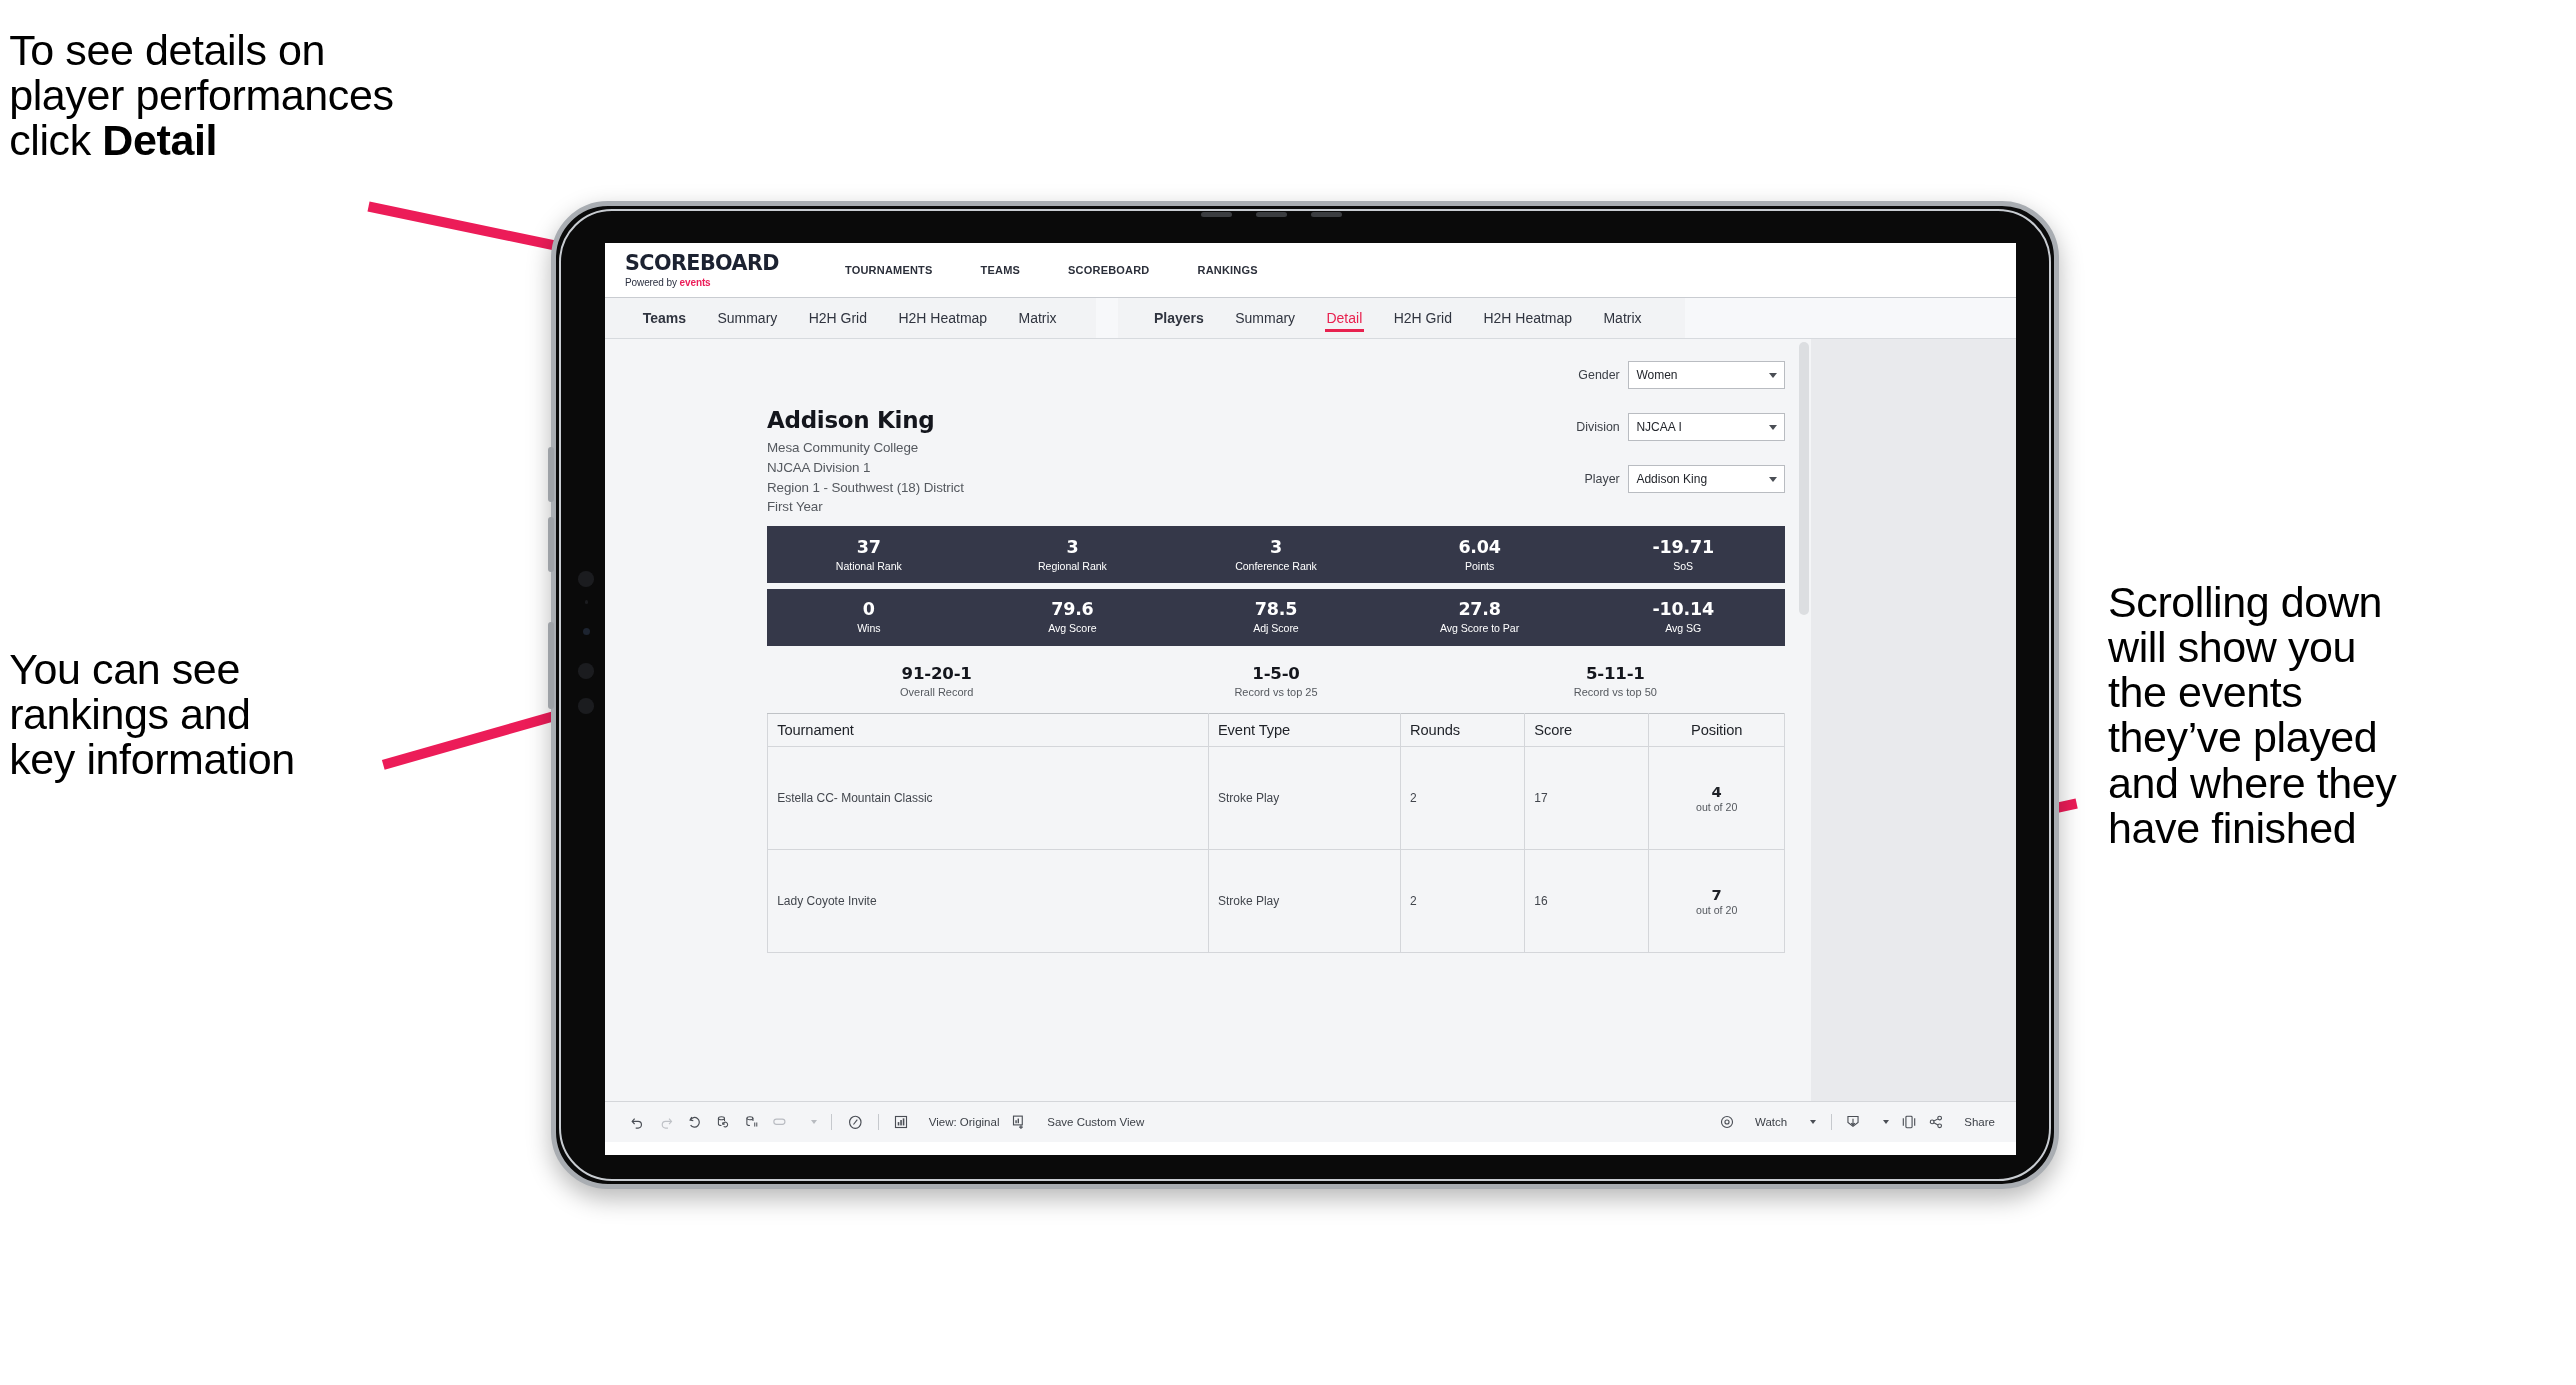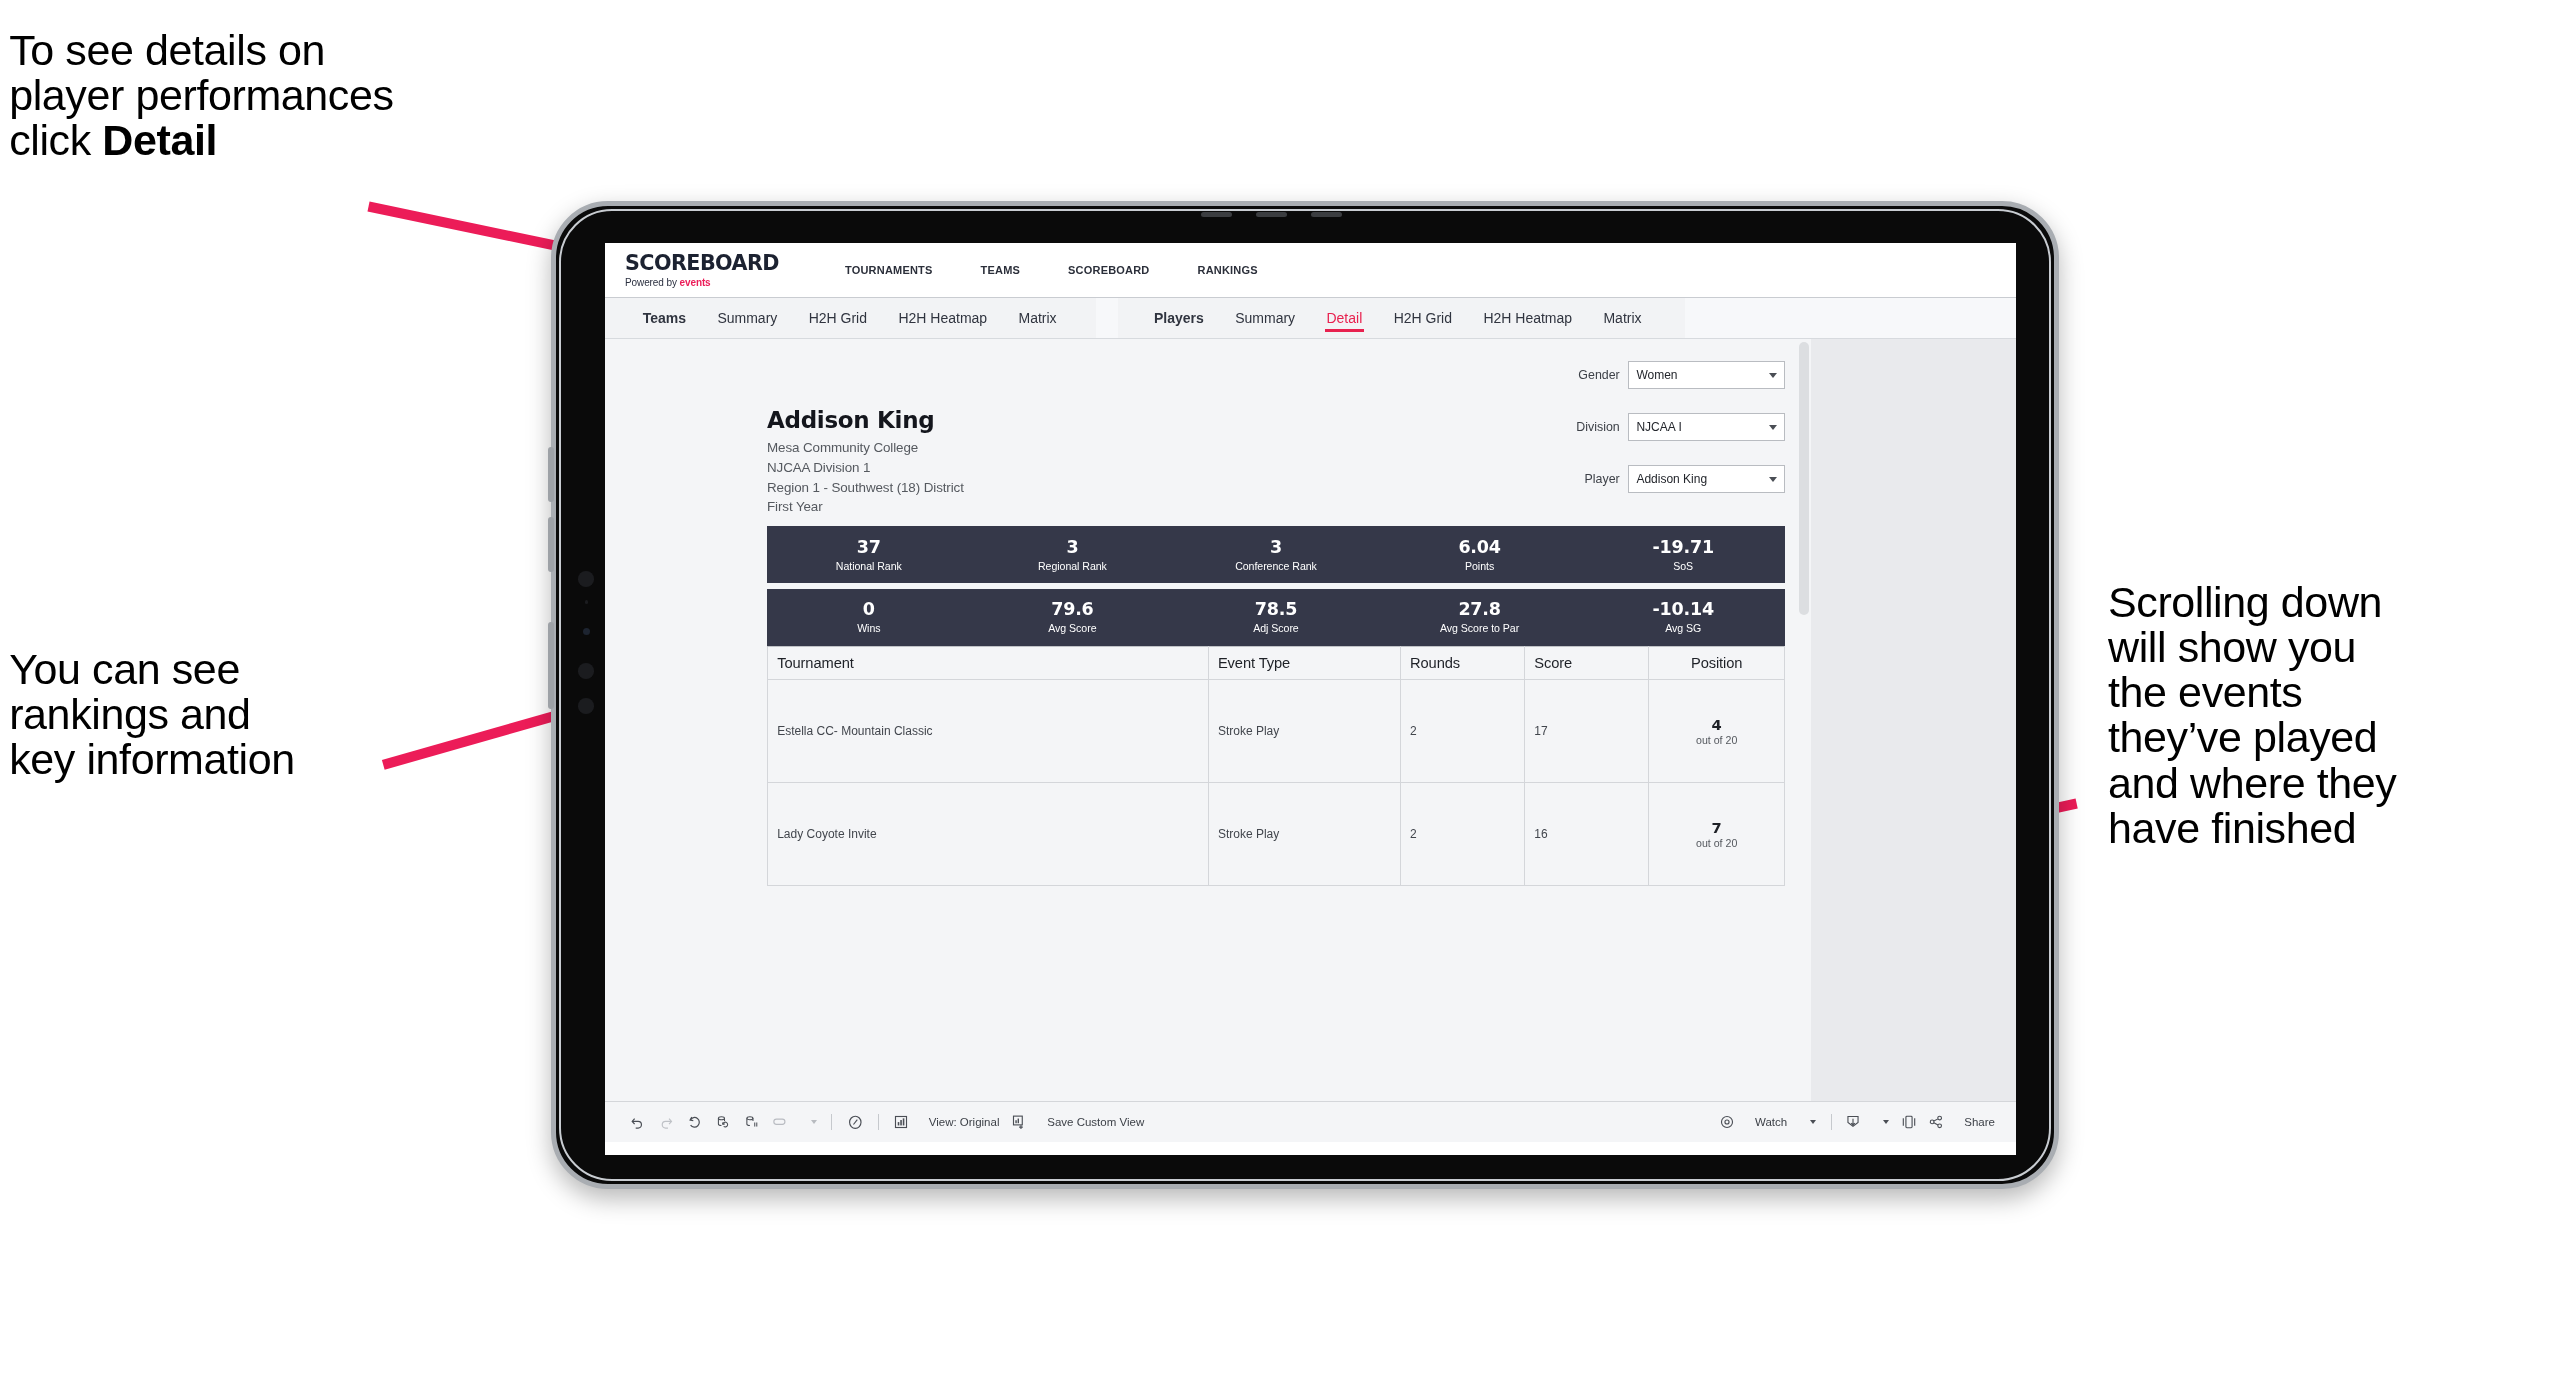--- a/index.html
+++ b/index.html
@@ -560,20 +560,34 @@
               <div class="stat-cell">
                 <div class="stat-val">27.8</div>
                 <div class="stat-lbl">Avg Score to Par</div>
               </div>
               <div class="stat-cell">
                 <div class="stat-val">-10.14</div>
                 <div class="stat-lbl">Avg SG</div>
               </div>
             </div>
 
+            <div id="records">
+              <div class="rec-cell">
+                <div class="rec-val">91-20-1</div>
+                <div class="rec-lbl">Overall Record</div>
+              </div>
+              <div class="rec-cell">
+                <div class="rec-val">1-5-0</div>
+                <div class="rec-lbl">Record vs top 25</div>
+              </div>
+              <div class="rec-cell">
+                <div class="rec-val">5-11-1</div>
+                <div class="rec-lbl">Record vs top 50</div>
+              </div>
+            </div>
 
             <table id="tbl">
               <colgroup>
                 <col style="width:39%">
                   <col style="width:17%">
                   <col style="width:11%">
                 <col style="width:11%">
                   <col style="width:12%">
               </colgroup>
               <thead>

